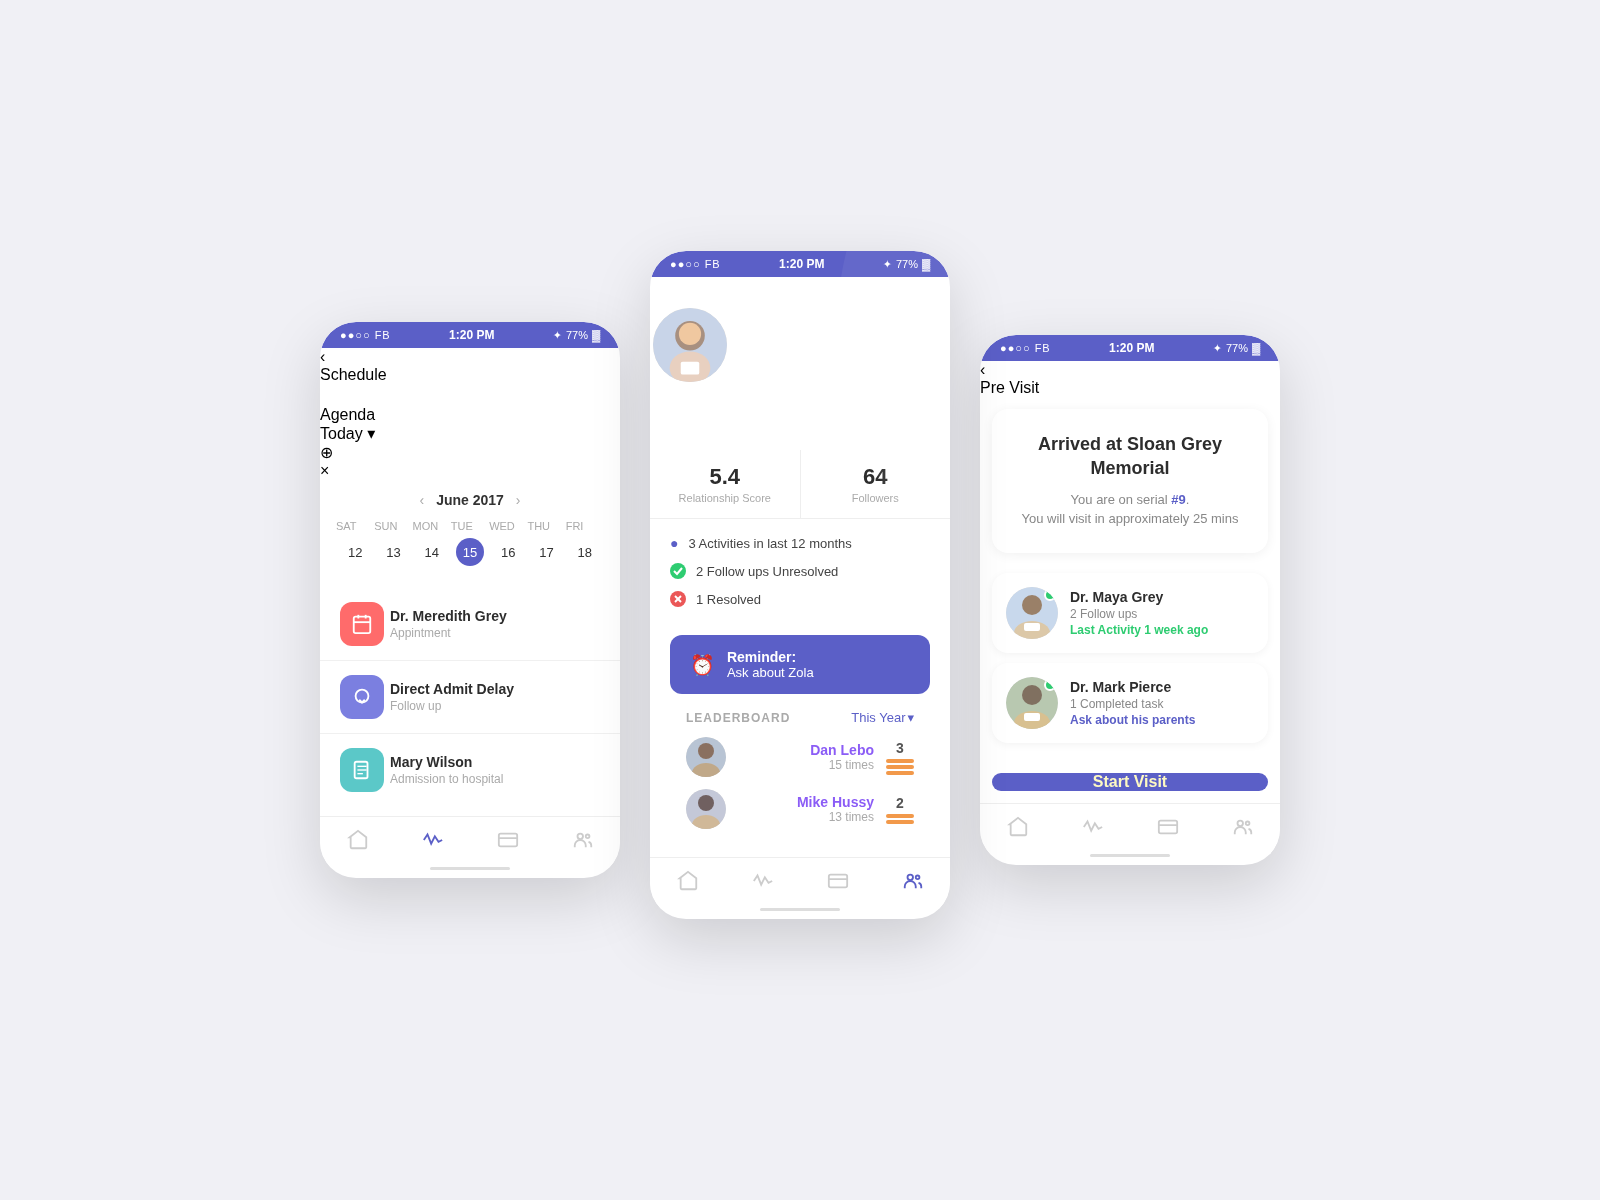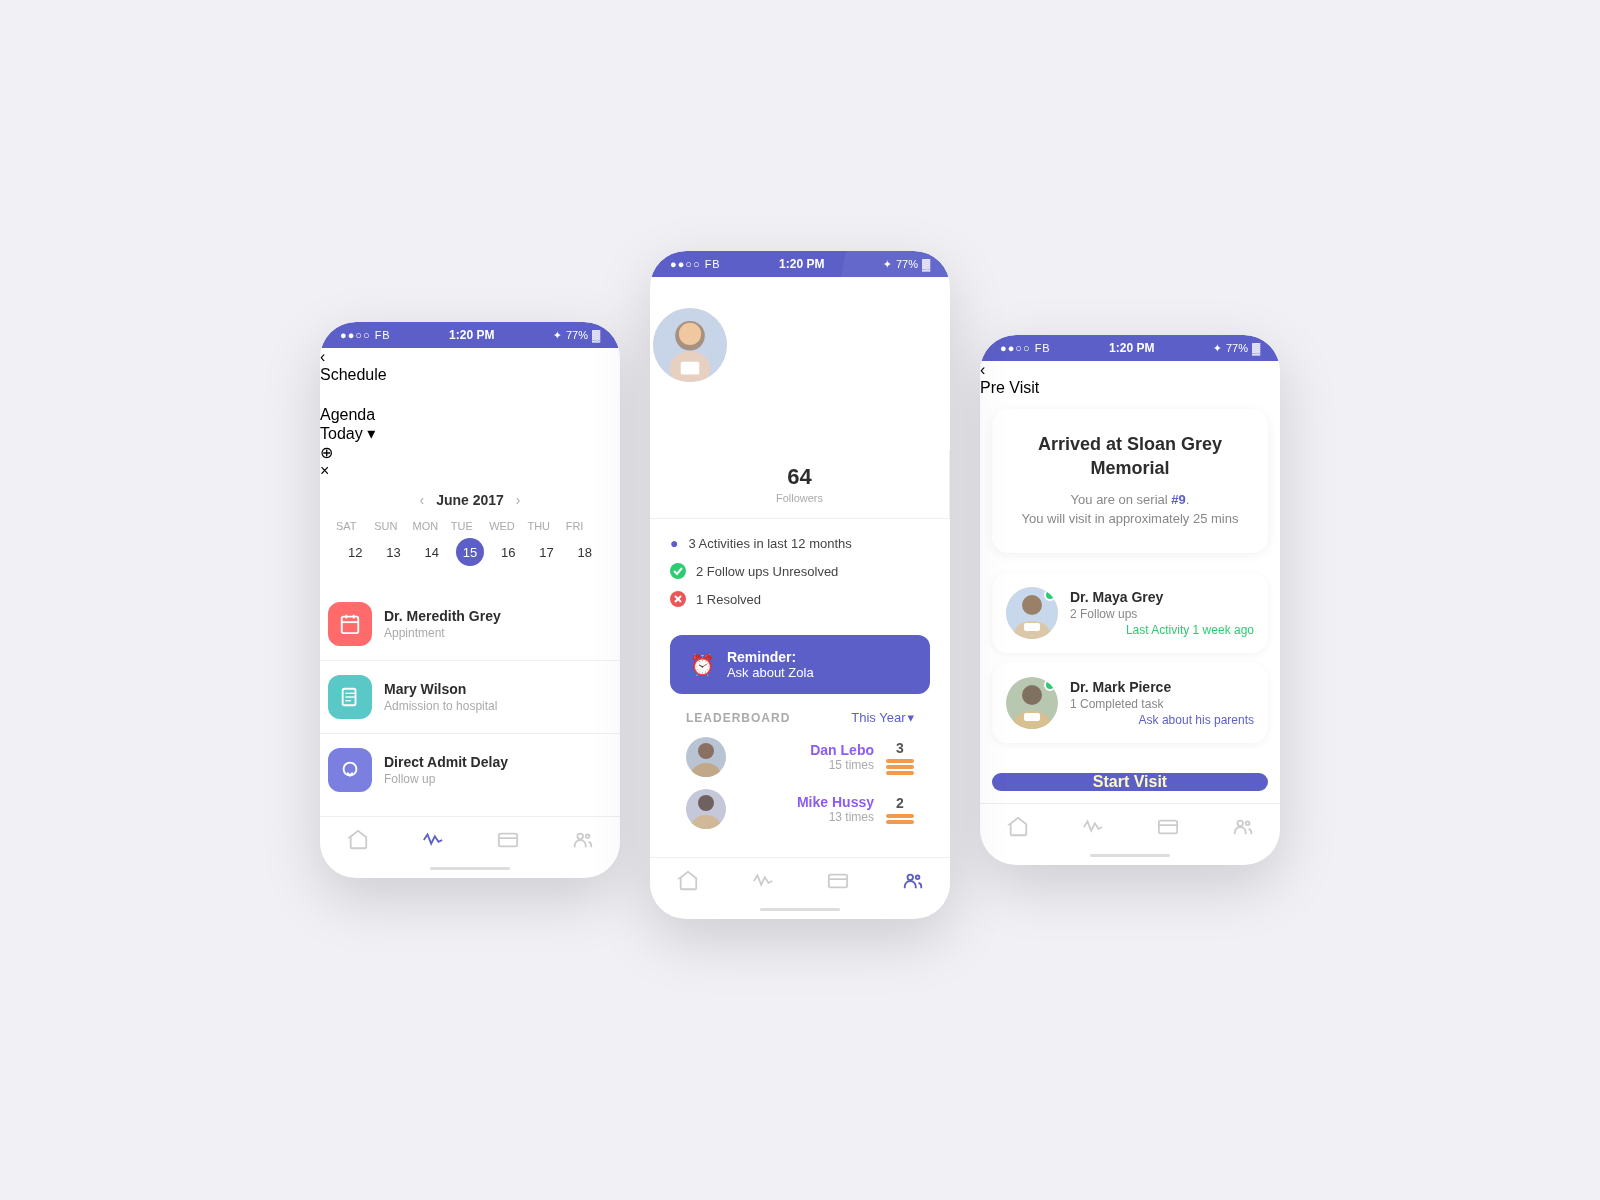--- a/index.html
+++ b/index.html
@@ -68,21 +68,21 @@
       padding: 6px 2px; color: #333; border-radius: 50%;
       width: 28px; height: 28px; display: flex; align-items: center; justify-content: center;
       margin: 0 auto;
     }
     .calendar-days .day.active {
       background: #5B5FC7; color: white; border-radius: 50%;
     }
 
     .schedule-list { padding: 10px 0; }
     .schedule-item {
-      display: flex; align-items: center; padding: 14px 8px; gap: 12px;
+      display: flex; align-items: center; padding: 14px 20px; gap: 6px;
       border-bottom: 1px solid #f0f0f0;
     }
     .schedule-item:last-child { border-bottom: none; }
     .schedule-icon {
       width: 44px; height: 44px; border-radius: 12px;
       display: flex; align-items: center; justify-content: center;
       font-size: 18px; flex-shrink: 0;
     }
     .schedule-icon.red { background: #FF6B6B; color: white; }
     .schedule-icon.teal { background: #5BC8C8; color: white; }
@@ -200,21 +200,21 @@
     .status-dot {
       width: 12px; height: 12px; border-radius: 50%;
       position: absolute; top: 2px; right: 2px;
       border: 2px solid white;
     }
     .status-dot.green { background: #2ECC71; }
     .status-dot.orange { background: #F2994A; }
     .doc-info { flex: 1; }
     .doc-name { font-size: 14px; font-weight: 700; color: #2d2d2d; }
     .doc-follow { font-size: 12px; color: #888; margin-top: 2px; }
-    .doc-activity { font-size: 12px; color: #2ECC71; margin-top: 2px; font-weight: 400; text-align: right; }
+    .doc-activity { font-size: 12px; color: #2ECC71; margin-top: 2px; font-weight: 700; }
     .doc-activity.orange { color: #F2994A; }
     .doc-activity.task { color: #5B5FC7; }
 
     .start-visit-btn {
       background: #5B5FC7;
       color: #fef9c3;
       border-radius: 14px;
       margin: 12px;
       padding: 0;
       text-align: center;
@@ -306,45 +306,45 @@
               <line x1="3" y1="10" x2="21" y2="10" stroke="white" stroke-width="2"></line>
             </svg>
           </div>
           <div class="schedule-item-text">
             <div class="name">Dr. Meredith Grey</div>
             <div class="sub">Appintment</div>
           </div>
         </div>
 
         <div class="schedule-item">
+          <div class="schedule-icon purple">
+            <svg width="22" height="22" viewBox="0 0 24 24" fill="white">
+              <path d="M12 4 C8 4 5 7 5 11 C5 15 8 18 12 18" fill="none" stroke="white" stroke-width="2"></path>
+              <path d="M12 4 C16 4 19 7 19 11 C19 15 16 18 12 18" fill="none" stroke="white" stroke-width="2"></path>
+              <polyline points="9,15 12,18 15,15" fill="none" stroke="white" stroke-width="2"></polyline>
+            </svg>
+          </div>
+          <div class="schedule-item-text">
+            <div class="name">Direct Admit Delay</div>
+            <div class="sub">Follow up</div>
+          </div>
+        </div>
+
+        <div class="schedule-item">
           <div class="schedule-icon teal">
             <svg width="22" height="22" viewBox="0 0 24 24" fill="white">
               <rect x="4" y="3" width="14" height="18" rx="2" fill="none" stroke="white" stroke-width="2"></rect>
               <line x1="7" y1="8" x2="17" y2="8" stroke="white" stroke-width="1.5"></line>
               <line x1="7" y1="12" x2="17" y2="12" stroke="white" stroke-width="1.5"></line>
               <line x1="7" y1="16" x2="13" y2="16" stroke="white" stroke-width="1.5"></line>
             </svg>
           </div>
           <div class="schedule-item-text">
             <div class="name">Mary Wilson</div>
             <div class="sub">Admission to hospital</div>
-          </div>
-        </div>
-
-        <div class="schedule-item">
-          <div class="schedule-icon purple">
-            <svg width="22" height="22" viewBox="0 0 24 24" fill="white">
-              <path d="M12 4 C8 4 5 7 5 11 C5 15 8 18 12 18" fill="none" stroke="white" stroke-width="2"></path>
-              <path d="M12 4 C16 4 19 7 19 11 C19 15 16 18 12 18" fill="none" stroke="white" stroke-width="2"></path>
-              <polyline points="9,15 12,18 15,15" fill="none" stroke="white" stroke-width="2"></polyline>
-            </svg>
-          </div>
-          <div class="schedule-item-text">
-            <div class="name">Direct Admit Delay</div>
-            <div class="sub">Follow up</div>
           </div>
         </div>
       </div>
 
       <div class="bottom-nav">
         <div class="nav-item">
           <svg width="22" height="22" viewBox="0 0 24 24" fill="none" stroke="#ccc" stroke-width="2">
             <path d="M3 9L12 2L21 9V20a1 1 0 01-1 1H5a1 1 0 01-1-1V9z"></path>
           </svg>
         </div>
@@ -406,20 +406,24 @@
             <rect x="30" y="58" width="20" height="14" fill="#fff" rx="2"></rect>
             <circle cx="40" cy="28" r="12" fill="#f0c8a0"></circle>
           </svg>
         </div>
         <div class="doctor-name">Meredith Grey</div>
         <div class="doctor-title">General Surgeon</div>
         <div class="doctor-hospital">Grey Sloan Memorial Hospital</div>
       </div>
 
       <div class="stats-bar">
+        <div class="stat-item">
+          <div class="stat-value">5.4</div>
+          <div class="stat-label">Relationship Score</div>
+        </div>
         <div class="stat-item">
           <div class="stat-value">64</div>
           <div class="stat-label">Followers</div>
         </div>
       </div>
 
       <div class="activities-section">
         <div class="activity-item">
           <span style="color:#5B5FC7; font-size:14px;">●</span>
           <span>3 Activities in last 12 months</span>

